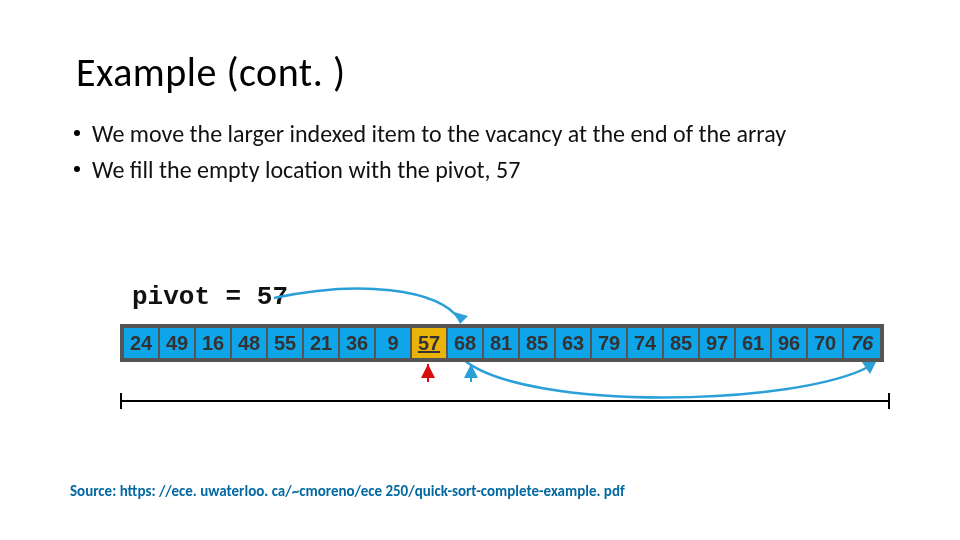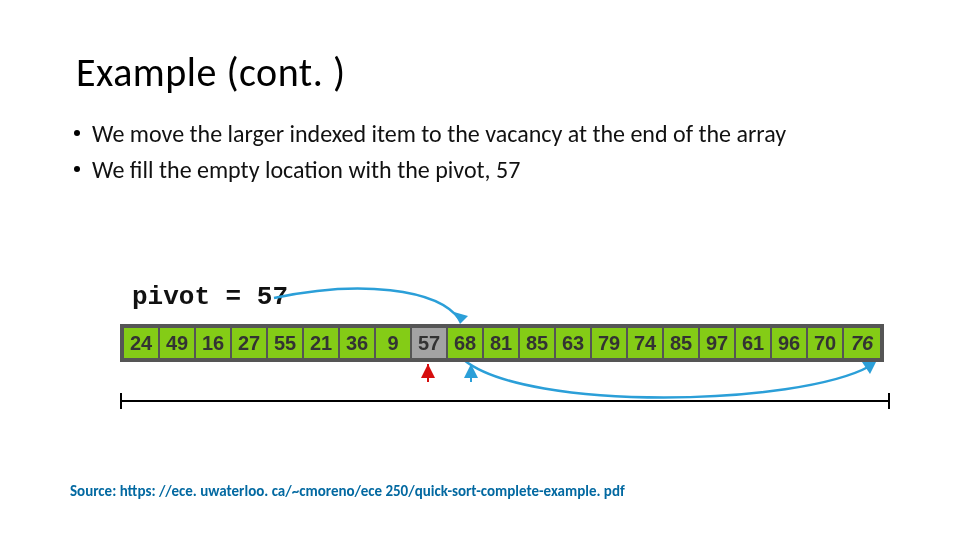--- a/index.html
+++ b/index.html
@@ -4,23 +4,23 @@
 <style>
   html,body{margin:0;padding:0;width:960px;height:540px;background:#fff;font-family:"Segoe UI",Calibri,Arial,sans-serif;color:#000;}
   .slide{position:relative;width:960px;height:540px;margin-left:8px;}
   .title{position:absolute;left:68px;top:48px;font-size:40px;font-weight:400;letter-spacing:.5px;}
   .bullets{position:absolute;left:62px;top:118px;right:36px;list-style:none;margin:0;padding:0;font-size:24px;line-height:1.32;color:#111;}
   .bullets li{position:relative;padding-left:22px;margin:0 0 4px 0;}
   .bullets li::before{content:"";position:absolute;left:4px;top:12px;width:6px;height:6px;border-radius:50%;background:#000;}
   .fig{position:absolute;left:100px;top:282px;width:820px;height:150px;}
   .pivot-label{position:absolute;left:24px;top:0;font-family:"Courier New",monospace;font-size:26px;font-weight:700;color:#111;}
   .row{position:absolute;left:12px;top:42px;display:flex;border:4px solid #555;}
-  .cell{width:36px;height:30px;border-right:2px solid #555;background:#84cc16;display:flex;align-items:center;justify-content:center;font-family:Arial,sans-serif;font-size:20px;font-weight:700;color:#333;box-sizing:border-box;}
+  .cell{width:36px;height:30px;border-right:2px solid #555;background:#0ea5e9;display:flex;align-items:center;justify-content:center;font-family:Arial,sans-serif;font-size:20px;font-weight:700;color:#333;box-sizing:border-box;}
   .cell:last-child{border-right:none;font-style:italic;}
-  .cell.hot{background:#a3a3a3;}
+  .cell.hot{background:#eab308;text-decoration:underline;}
   .arrow-up{position:absolute;top:82px;width:0;height:0;border-left:7px solid transparent;border-right:7px solid transparent;}
   .arrow-up .shaft{position:absolute;left:-1px;top:0;width:2px;height:18px;}
   .arrow-red{left:313px;border-bottom:14px solid #d60e0e;}
   .arrow-red .shaft{background:#d60e0e;}
   .arrow-blue{left:356px;border-bottom:14px solid #2b9fd8;}
   .arrow-blue .shaft{background:#2b9fd8;}
   .span-line{position:absolute;left:12px;top:118px;height:2px;background:#000;width:770px;}
   .span-line::before,.span-line::after{content:"";position:absolute;top:-7px;width:2px;height:16px;background:#000;}
   .span-line::before{left:0;}
   .span-line::after{right:0;}
@@ -49,21 +49,21 @@
 
     <svg style="position:absolute;left:0;top:70;width:790px;height:60px;top:70px;" viewBox="0 0 790 60">
       <path d="M356 8 C 420 60, 690 54, 762 14" stroke="#2b9fd8" stroke-width="2.5" fill="none"></path>
       <polygon points="768,10 754,10 762,22" fill="#2b9fd8"></polygon>
     </svg>
 
     <div class="row">
       <div class="cell">24</div>
       <div class="cell">49</div>
       <div class="cell">16</div>
-      <div class="cell">27</div>
+      <div class="cell">48</div>
       <div class="cell">55</div>
       <div class="cell">21</div>
       <div class="cell">36</div>
       <div class="cell">9</div>
       <div class="cell hot">57</div>
       <div class="cell">68</div>
       <div class="cell">81</div>
       <div class="cell">85</div>
       <div class="cell">63</div>
       <div class="cell">79</div>

